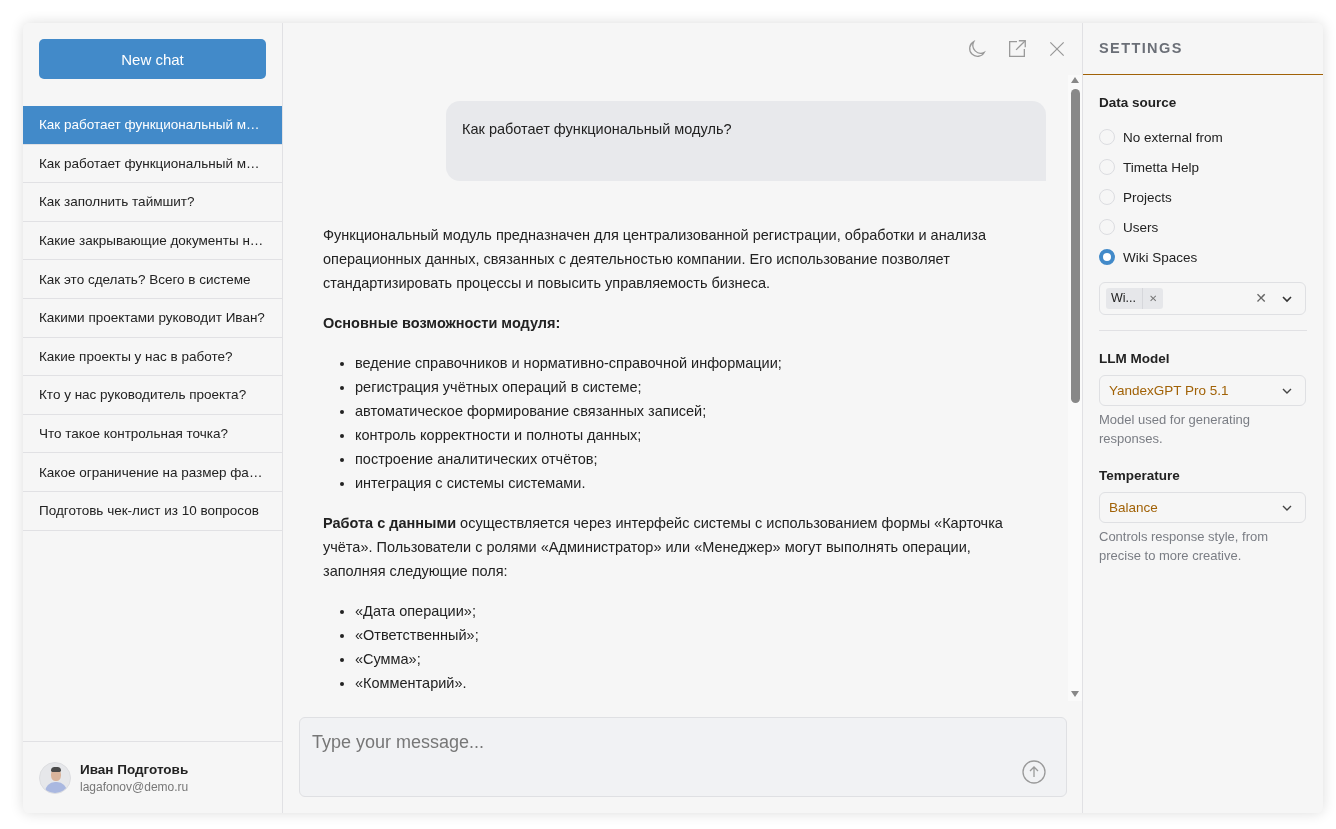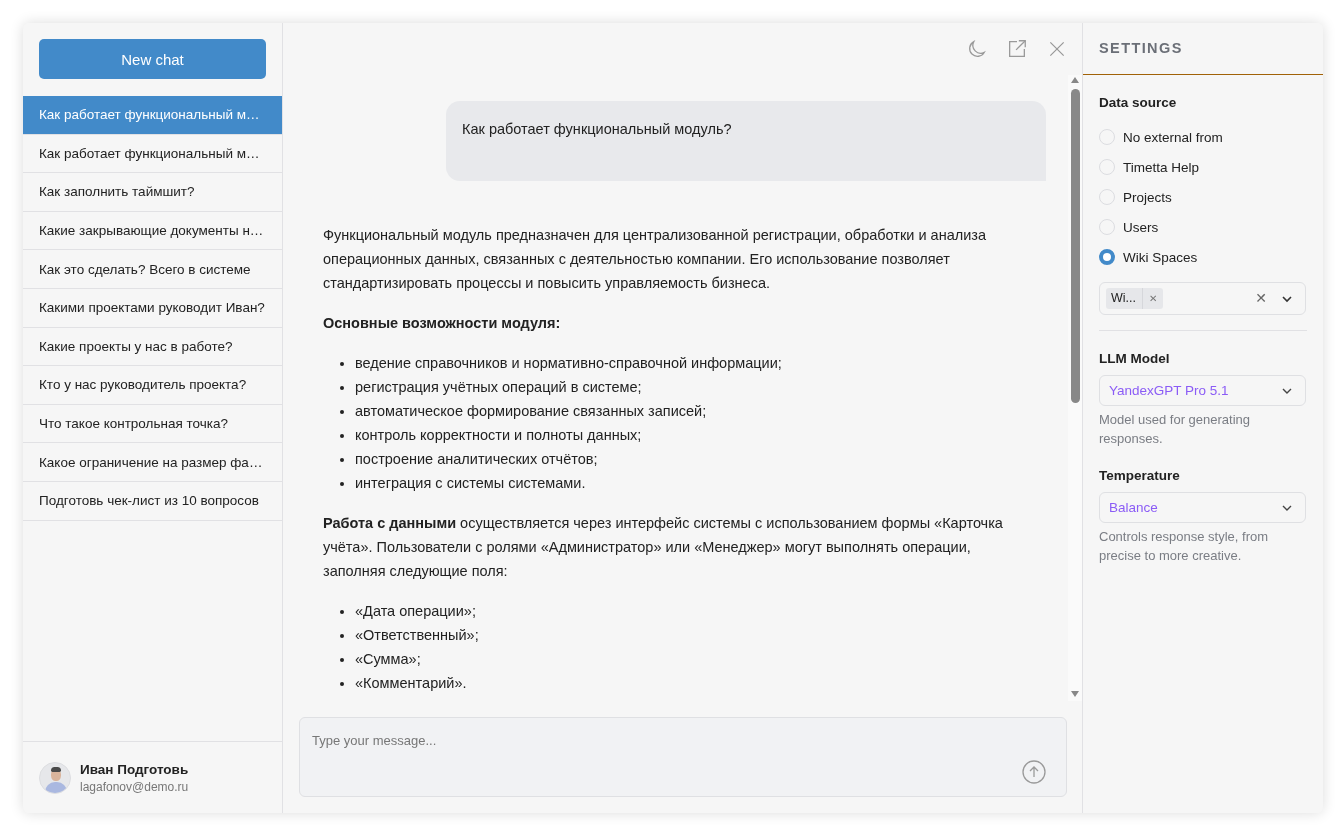--- a/index.html
+++ b/index.html
@@ -20,20 +20,21 @@
     display: flex;
     overflow: hidden;
   }
   
   .sidebar {
     width: 260px;
     border-right: 1px solid #e1e1e4;
     display: flex;
     flex-direction: column;
     background: #f6f6f6;
+    gap: 10px;
   }
   .new-chat-wrap { padding: 16px 16px 17px 16px; }
   .new-chat {
     width: 227px; height: 40px;
     background: #428ac9;
     color: #fff;
     border: none;
     border-radius: 5px;
     font-size: 15px;
     font-family: "Liberation Sans", sans-serif;
@@ -141,21 +142,21 @@
     width: 768px; height: 80px;
     background: #f1f2f4;
     border: 1px solid #dfe0e3;
     border-radius: 6px;
     padding: 14px 12px;
   }
   .composer input {
     width: 680px;
     border: none; outline: none;
     background: transparent;
-    font-size: 13px;
+    font-size: 18px;
     font-family: "Liberation Sans", sans-serif;
     color: #c2410c;
   }
   .composer input::placeholder { color: #777; }
   .send-btn {
     position: absolute; right: 20px; bottom: 12px;
     width: 24px; height: 24px; cursor: pointer;
   }
 
   
@@ -211,21 +212,21 @@
   .ms-clear { position: absolute; right: 38px; top: 7px; font-size: 14px; color: #666; cursor: pointer; }
   .ms-chev { position: absolute; right: 12px; top: 9px; cursor: pointer; }
   .divider { height: 1px; background: #e1e1e4; margin: 15px 0 20px 0; }
   .select {
     width: 207px; height: 31px;
     border: 1px solid #dfe0e3;
     border-radius: 6px;
     background: #f6f6f6;
     display: flex; align-items: center; justify-content: space-between;
     padding: 0 12px 0 9px;
-    font-size: 13.5px; color: #8b5cf6;
+    font-size: 13.5px; color: #a16207;
     cursor: pointer;
   }
   .hint { font-size: 13px; color: #7a7d84; line-height: 19px; margin-top: 4px; }
 </style>
 </head>
 <body>
 
 <div class="window">
 
   <aside class="sidebar">

